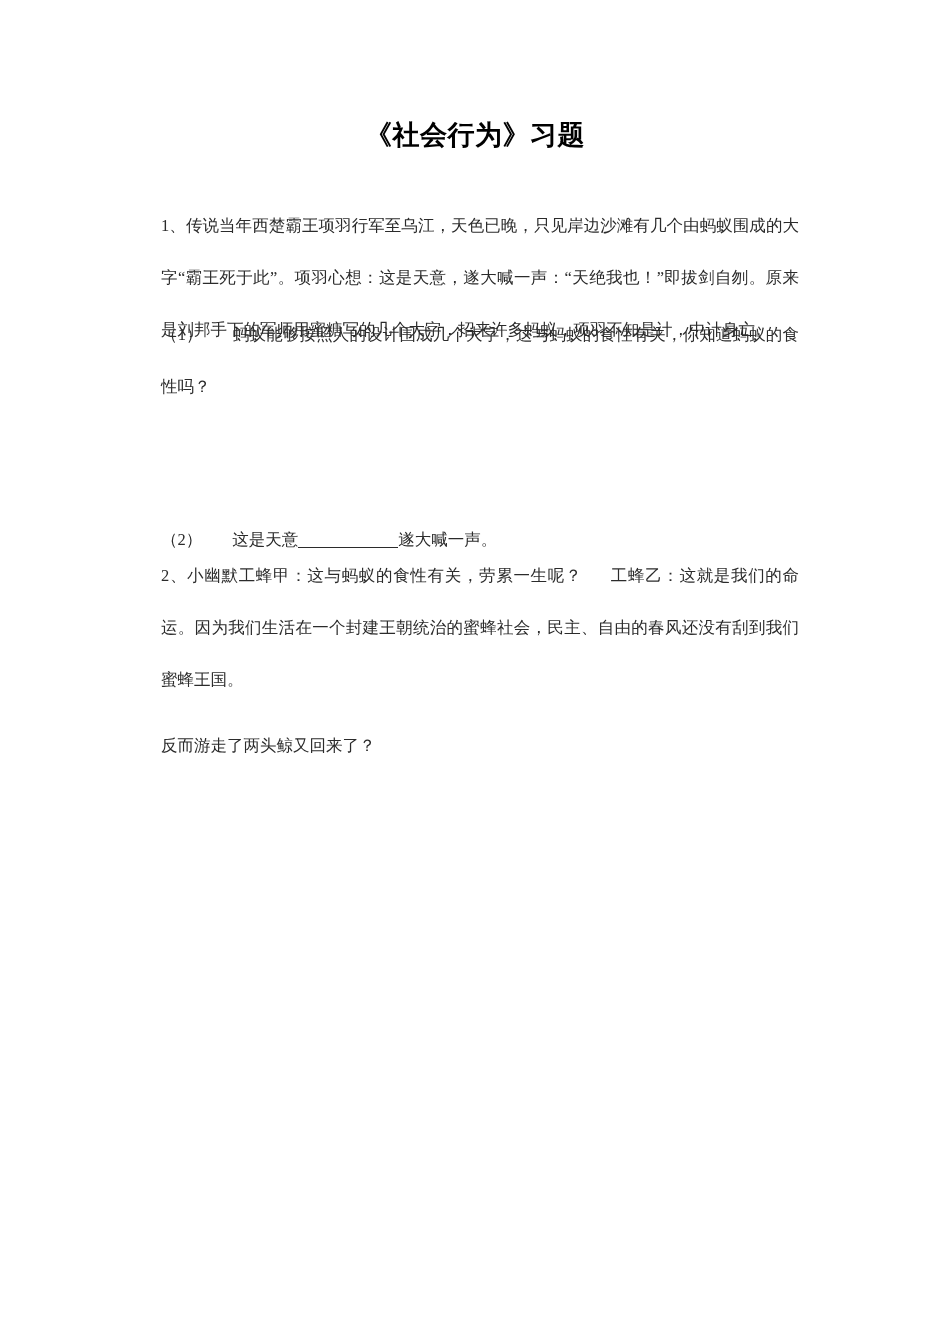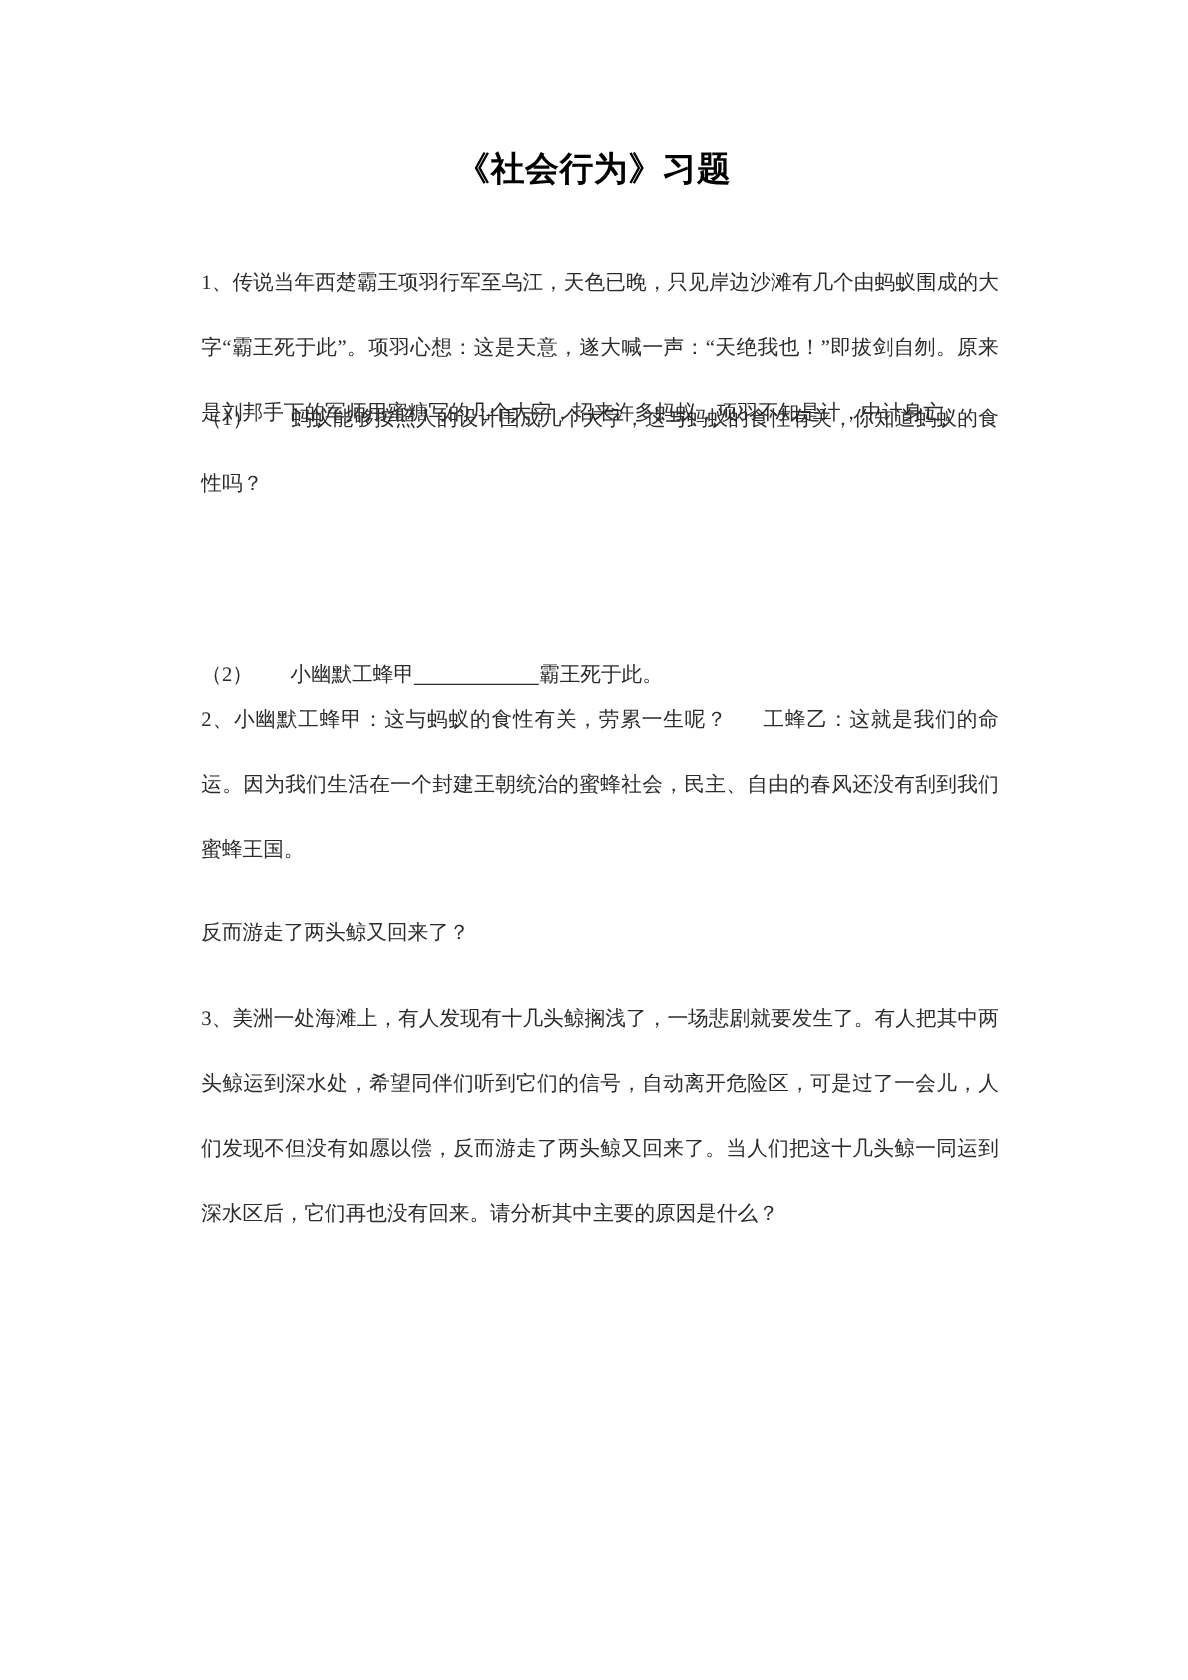--- a/index.html
+++ b/index.html
@@ -82,25 +82,22 @@
 
   <div class="body-block para-q1">
     <p class="para just-all"><span>1、</span><span>传说当年西楚霸王项羽行军至乌江，天色已晚，只见岸边沙滩有几个由蚂蚁围成的大字“霸王死于此”。项羽心想：这是天意，遂大喊一声：“天绝我也！”即拔剑自刎。原来是刘邦手下的军师用蜜糖写的几个大字，招来许多蚂蚁，项羽不知是计，中计身亡。</span></p>
   </div>
 
   <div class="body-block para-sub1">
     <p class="para just-all"><span>（1）</span><span class="indent-space"></span><span>蚂蚁能够按照人的设计围成几个大字，这与蚂蚁的食性有关，你知道蚂蚁的食性吗？</span></p>
   </div>
 
   <div class="body-block para-sub2">
-    <p class="para just-all"><span>（2）</span><span class="indent-space"></span><span>小幽默工蜂甲</span><span class="blank-line"></span><span>霸王死于此。</span></p>
+    <p class="para just-all"><span>（2）</span><span class="indent-space"></span><span>这是天意</span><span class="blank-line"></span><span>遂大喊一声。</span></p>
   </div>
 
   <div class="body-block para-q2">
     <p class="para just-all"><span>2、</span><span>小幽默工蜂甲：这与蚂蚁的食性有关，劳累一生呢？</span><span class="wide-space"></span><span>工蜂乙：这就是我们的命运。因为我们生活在一个封建王朝统治的蜜蜂社会，民主、自由的春风还没有刮到我们蜜蜂王国。</span></p>
     <p class="para just-all">反而游走了两头鲸又回来了？</p>
   </div>
 
-  <div class="body-block para-q3">
-    <p class="para just-all"><span>3、</span><span>美洲一处海滩上，有人发现有十几头鲸搁浅了，一场悲剧就要发生了。有人把其中两头鲸运到深水处，希望同伴们听到它们的信号，自动离开危险区，可是过了一会儿，人们发现不但没有如愿以偿，反而游走了两头鲸又回来了。当人们把这十几头鲸一同运到深水区后，它们再也没有回来。请分析其中主要的原因是什么？</span></p>
-  </div>
 
 </div>
 
 </body></html>

